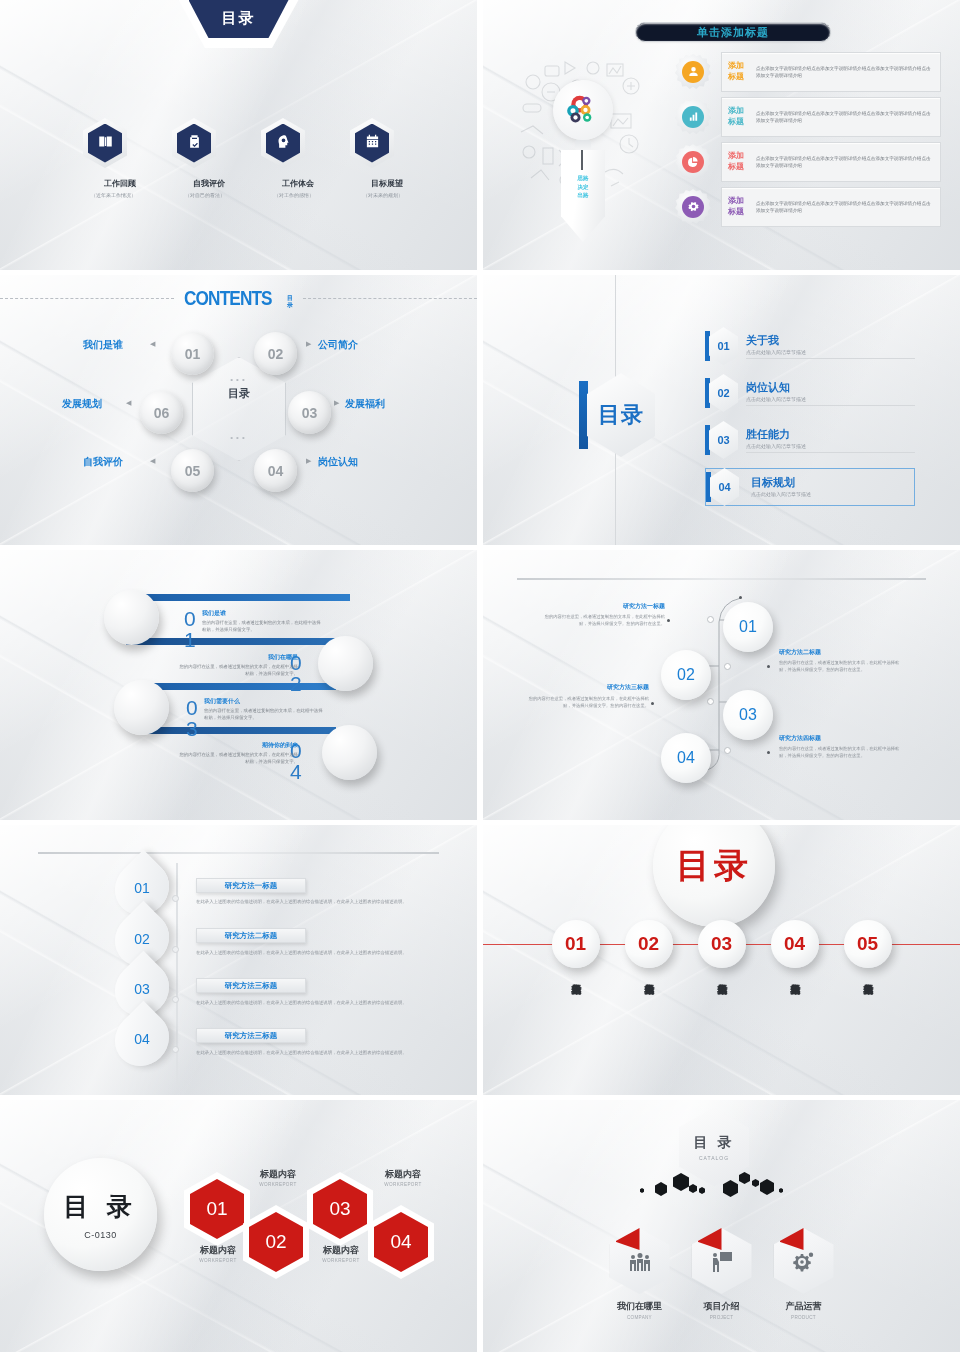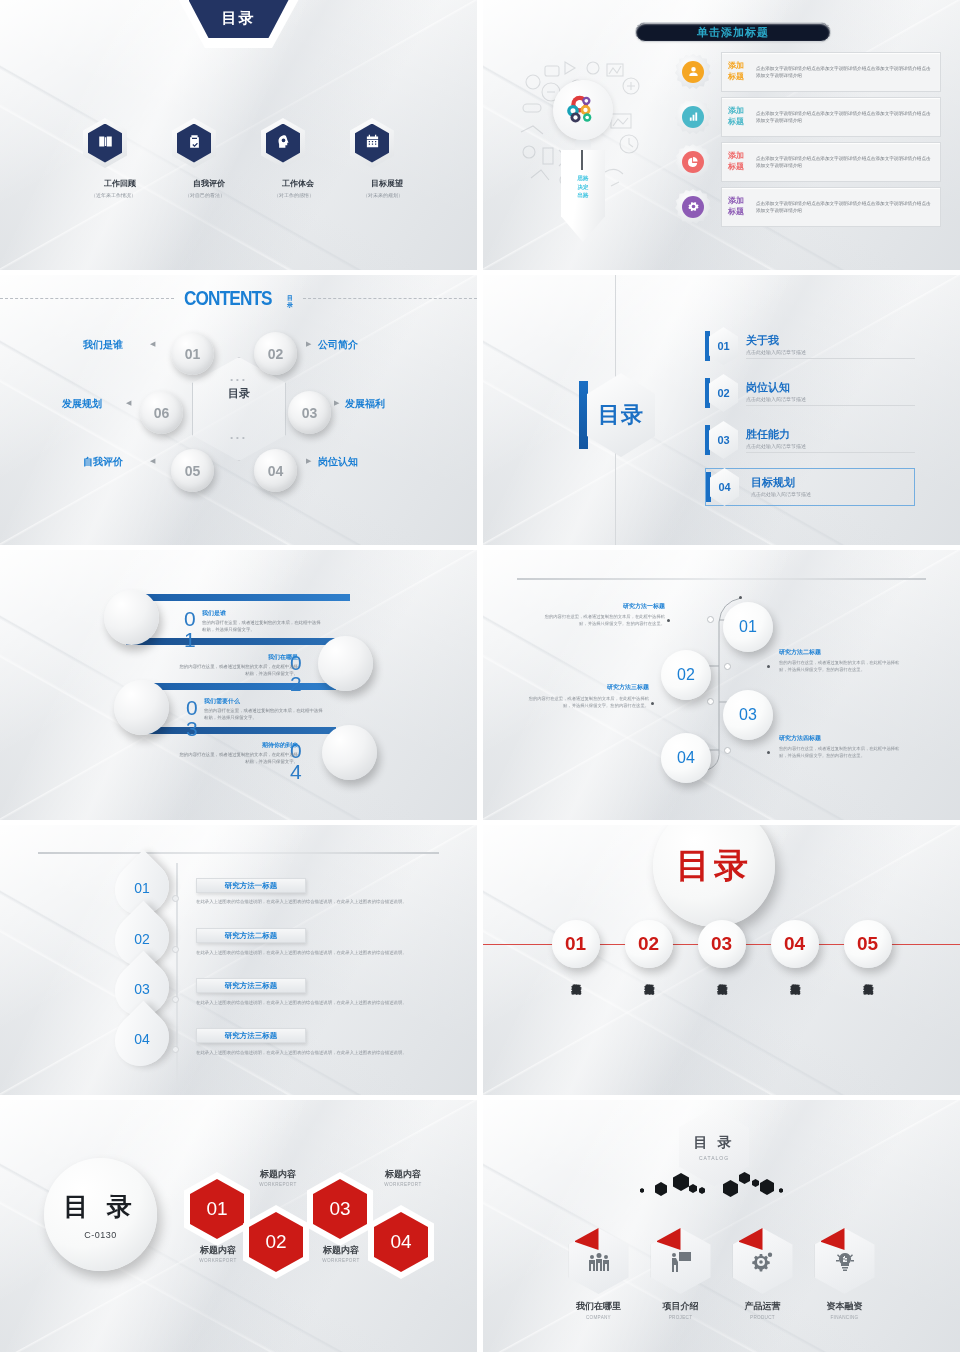--- a/index.html
+++ b/index.html
@@ -907,33 +907,18 @@
                 </svg>
             </span>
           </div>
           <div class="s10-cap">
             <div class="a">产品运营</div>
             <div class="b">PRODUCT</div>
           </div>
         </div>
 
 
-        <div class="s10-item">
-          <div class="s10-ihex">
-            <div class="flag"></div>
-            <div class="idx">05</div>
-            <span>
-              <svg viewBox="0 0 24 24">
-                  <path d="M12 3a6 6 0 014 10.5V16h-8v-2.5A6 6 0 0112 3zm-1 3v1h-1v1.5h2v1h-2V12h4v-1.5h-2v-1h2V8h-2V6zM9 17h6v1.5H9zm1 2.5h4V21h-4zM3 10h3v1.5H3zm15 0h3v1.5h-3zM5 4.2l2 2-1 1-2-2zm14 0l1 1-2 2-1-1z"></path>
-                </svg>
-            </span>
-          </div>
-          <div class="s10-cap">
-            <div class="a">资本融资</div>
-            <div class="b">FINANCING</div>
-          </div>
-        </div>
 
       </div>
     </div>
   </div>
 
 </div>
 
 </body></html>

